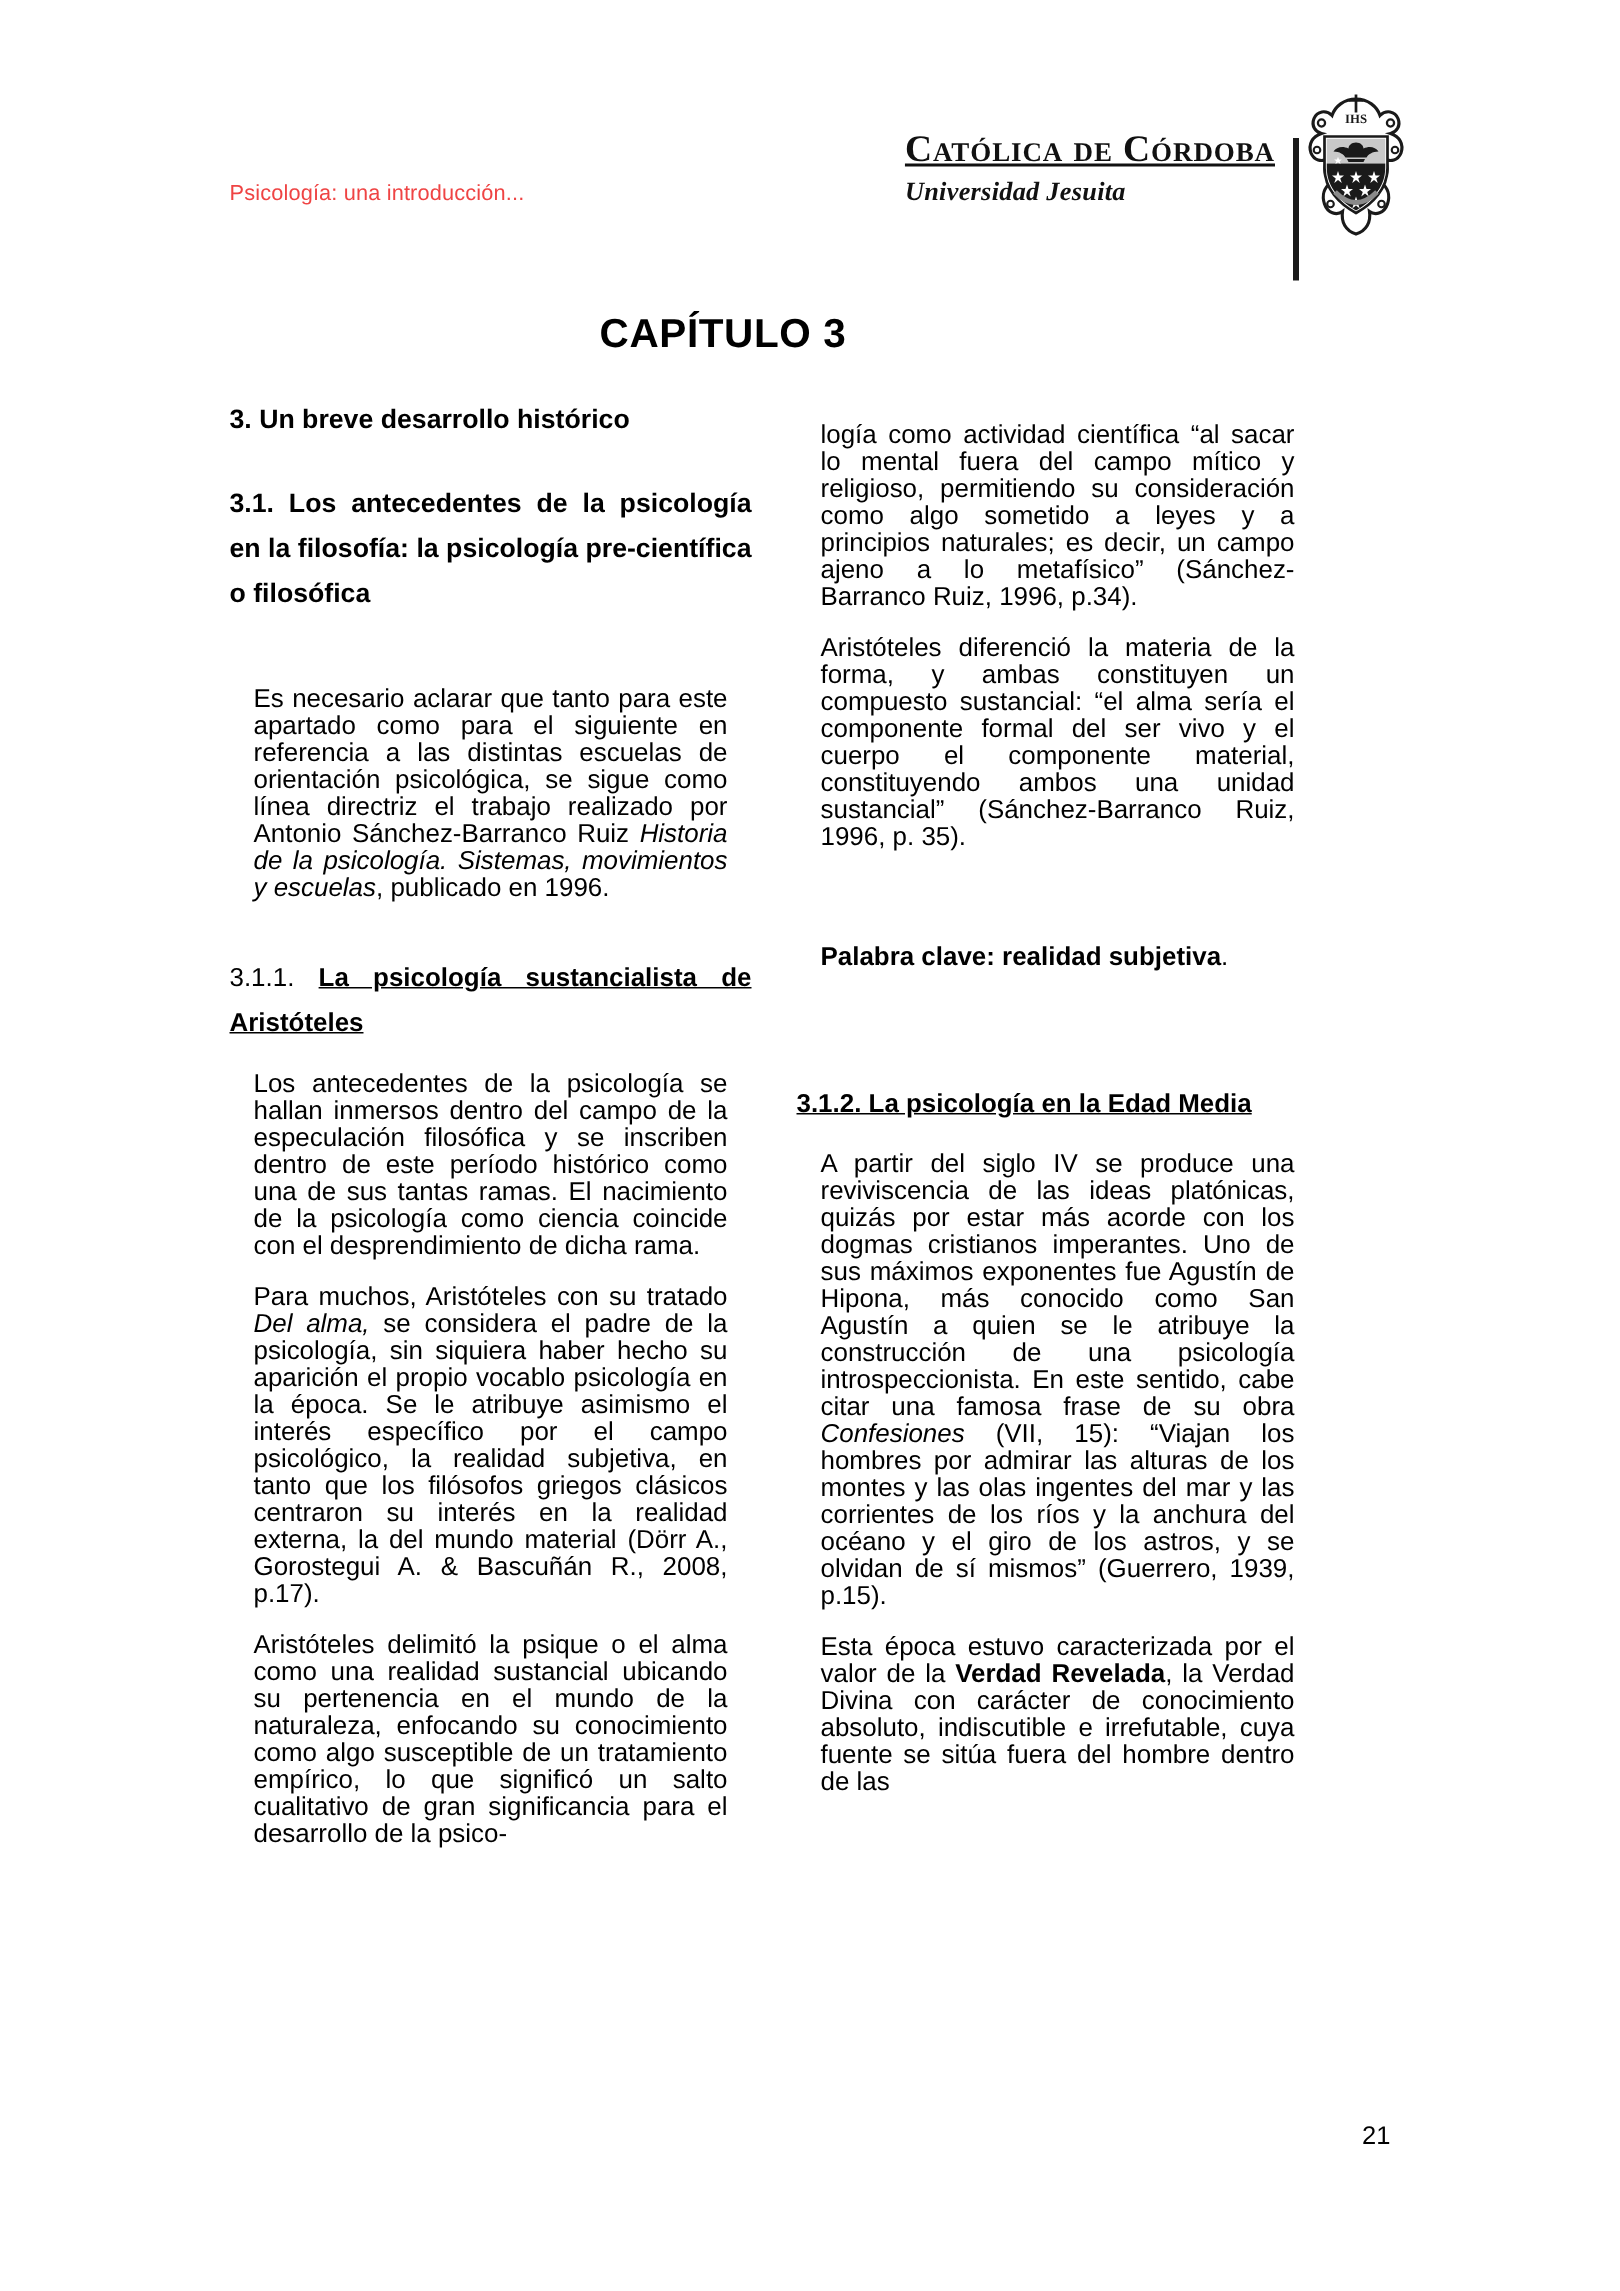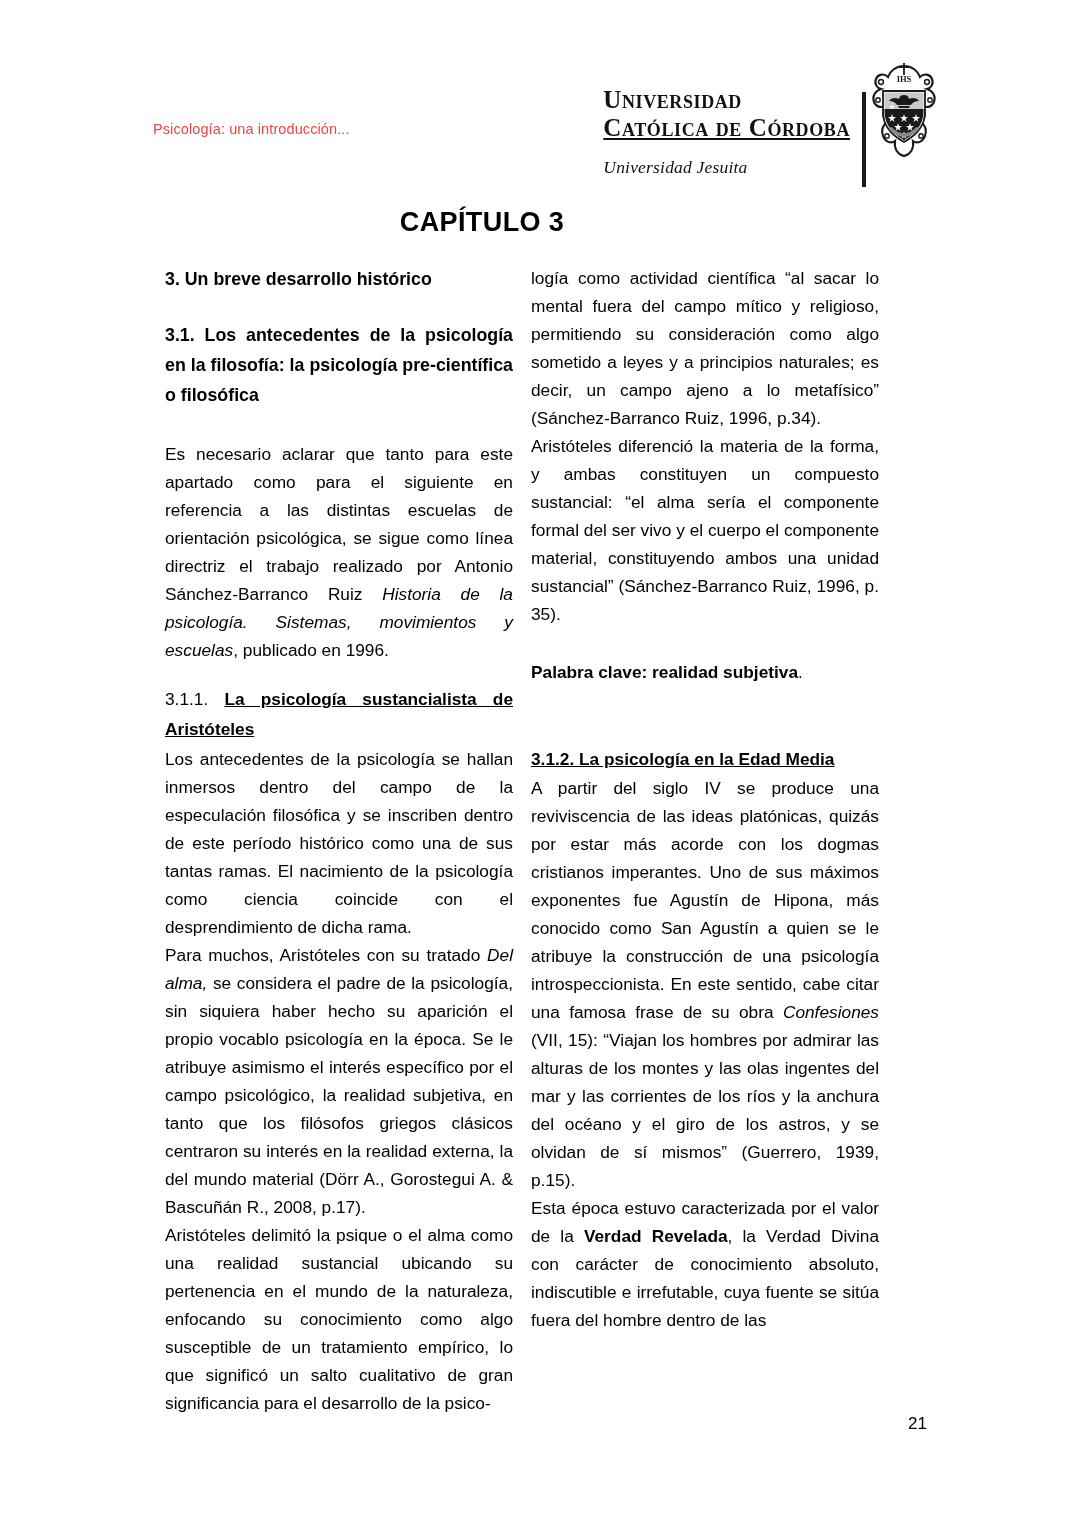--- a/index.html
+++ b/index.html
@@ -47,25 +47,25 @@
     letter-spacing: 0.6px;
     color: #111111;
     line-height: 1.1;
     white-space: nowrap;
   }
   .logo-line1 { font-size: 25px; }
   .logo-line2 { font-size: 25px; text-decoration: underline; }
   .logo-line3 {
     font-family: "Liberation Serif", serif;
     font-style: italic;
-    font-weight: normal;
+    font-weight: bold;
     font-size: 17.5px;
     letter-spacing: 0.2px;
     color: #111111;
-    margin-top: 16px;
+    margin-top: 3px;
     white-space: nowrap;
   }
   .logo-divider {
     position: absolute;
     right: 62px;
     top: 40px;
     width: 4px;
     height: 95px;
     background: #1a1a1a;
   }
@@ -94,27 +94,27 @@
     position: absolute;
     left: 153px;
     top: 264px;
     width: 726px;
   }
   .col {
     position: absolute;
     top: 0;
     width: 348px;
   }
-  .col-left  { left: 12px; }
+  .col-left  { left: 0; }
   .col-right { left: 378px; }
 
   p {
-    margin: 0;
+    margin: 16px;
     font-size: 17.3px;
-    line-height: 28px;
+    line-height: 18px;
     text-align: justify;
     text-justify: inter-word;
     hyphens: none;
   }
   p.nojust { text-align: left; }
   .h-sec {
     font-size: 17.8px;
     font-weight: bold;
     line-height: 30.1px;
     text-align: justify;
@@ -143,21 +143,20 @@
 </head>
 <body>
 
 <div class="page">
 
   <div class="running-header">
 
     <div class="running-title">Psicología: una introducción...</div>
 
     <div class="logo-block">
-      <div class="logo-line1">Universidad</div>
       <div class="logo-line2">Católica de Córdoba</div>
       <div class="logo-line3">Universidad Jesuita</div>
     </div>
 
     <div class="logo-divider"></div>
 
     <svg class="crest" viewBox="0 0 72 118">
 
       <path d="M36 6 C44 6 50 11 52 17 C56 13 62 14 64 19 C66 24 63 28 59 29
                C65 31 68 36 66 42 C64 47 59 48 55 46

